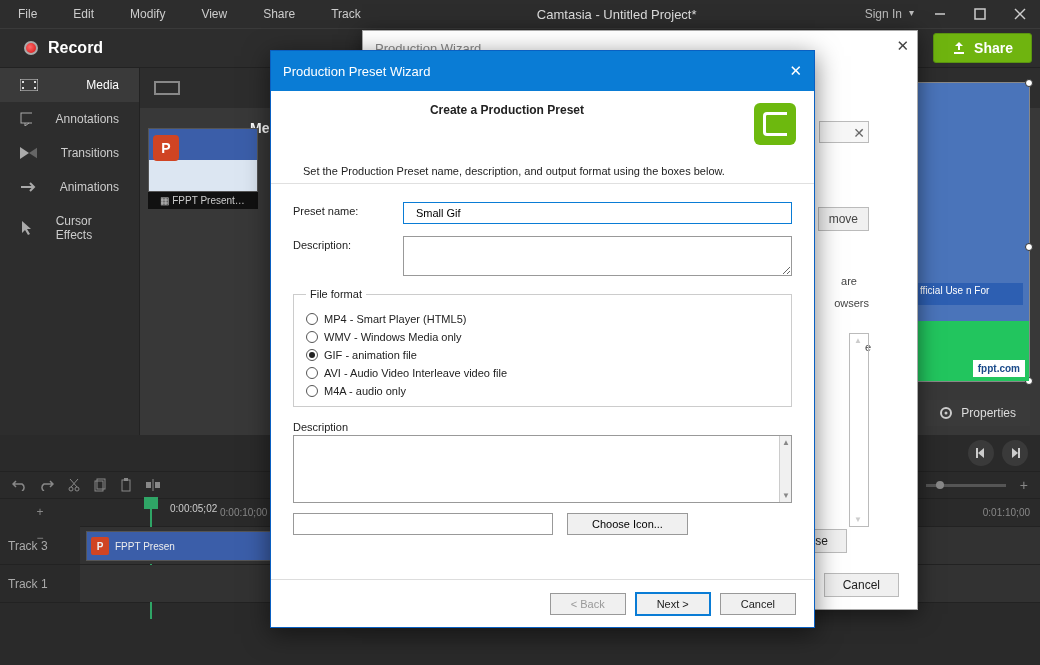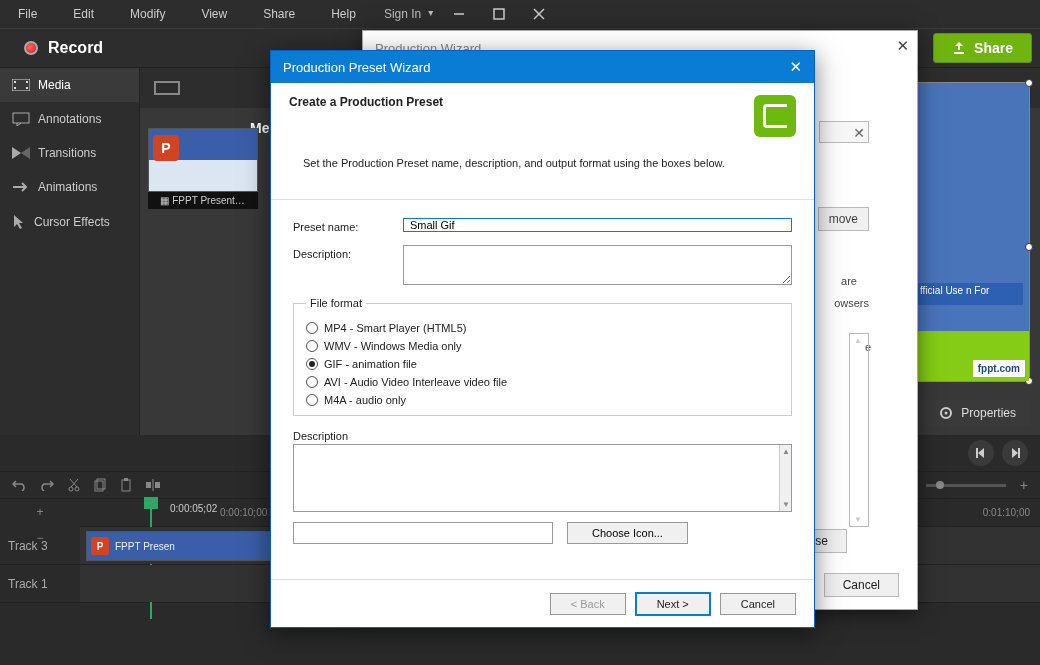--- a/index.html
+++ b/index.html
@@ -17,40 +17,40 @@
 
   
   .toolbar { height: 40px; background: #2d2d2d; display: flex; align-items: center; padding: 0 8px; border-top:1px solid #3a3a3a; border-bottom:1px solid #222;}
   .record-btn { display: flex; align-items: center; gap: 10px; color: #fff; font-weight: 600; font-size: 16px; padding: 0 16px; }
   .record-dot { width: 14px; height: 14px; border-radius: 50%; background: radial-gradient(circle at 40% 40%, #ff6b6b, #d40f0f); border: 2px solid #aaa; }
   .share-btn { margin-left: auto; background: #6fb40f; color: #fff; font-weight: 600; padding: 6px 18px; border: 1px solid #5a9410; border-radius: 3px; display: flex; align-items: center; gap: 8px; font-size:14px;}
 
   
   .body-area { position: absolute; top: 68px; left:0; right:0; bottom:0; display:flex; }
   .side-panel { width: 140px; background: #2d2d2d; border-right:1px solid #222; display:flex; flex-direction:column; }
-  .side-item { display:flex; align-items:center; gap:8px; padding:10px 12px; color:#ccc; font-size:12px;}
+  .side-item { display:flex; align-items:center; gap:24px; padding:10px 20px; color:#ccc; font-size:12px;justify-content:space-between;}
   .side-item.active { background:#3a3a3a; color:#fff; }
   .side-more { display:flex; align-items:center; justify-content:space-between; padding:8px 12px; margin-top:auto; border-top:1px solid #222;}
   .side-plus { width:24px; height:24px; background:#3a3a3a; display:flex; align-items:center; justify-content:center; }
 
   .content-area { flex:1; background:#383838; position:relative; }
   .content-header { height:40px; background:#2d2d2d; display:flex; align-items:center; padding:0 14px; gap:30px;}
   .tab-icon { width:26px; height:14px; border:2px solid #888; }
   .media-head { color:#fff; font-size:14px; font-weight:600; padding:6px 0;}
 
   .media-thumb { position:absolute; left:8px; top:60px; width:110px; }
   .thumb-img { width:110px; height:64px; background:linear-gradient(#3b5ea9 0 50%, #dce6f2 50%); border:1px solid #555; position:relative;}
   .thumb-p { position:absolute; left:4px; top:6px; width:26px; height:26px; background:#d04423; border-radius:4px; display:flex; align-items:center; justify-content:center; color:#fff; font-weight:700; font-size:14px;}
   .thumb-label { background:#111; color:#ccc; font-size:10px; padding:3px 12px; white-space:nowrap; overflow:hidden; text-overflow:ellipsis;}
 
   
   .preview { position:absolute; right:4px; top:50px; width:120px; }
   .preview-img { height:280px; background:#4a74ba; border:1px solid #888; position:relative;}
   .preview-strip { position:absolute; left:6px; top:200px; right:6px; height:22px; background:#2d5fb2; color:#fff; font-size:10px; padding:2px 3px; }
-  .preview-bottom { position:absolute; left:0; bottom:0; right:0; height:50px; background:#84cc16;}
+  .preview-bottom { position:absolute; left:0; bottom:0; right:0; height:60px; background:#22c55e;}
   .preview-fppt { position:absolute; right:4px; bottom:4px; background:#fff; color:#1a4a8a; font-size:10px; padding:3px 5px; font-weight:700; }
   .sel-handle { position:absolute; width:8px; height:8px; background:#fff; border:1px solid #333; border-radius:50%;}
   .props-btn { margin-top:18px; float:right; background:#3a3a3a; color:#ddd; padding:6px 14px; display:flex; align-items:center; gap:8px;}
 
   
   .timeline { position:absolute; left:0; bottom:0; right:0; height:200px; background:#2a2a2a; }
   .tl-controls { height:36px; display:flex; align-items:center; justify-content:flex-end; gap:8px; padding:0 12px;}
   .tl-btn { width:26px; height:26px; background:#3a3a3a; border-radius:50%; display:flex; align-items:center; justify-content:center; color:#ddd;}
   .tl-tools { height:28px; display:flex; align-items:center; gap:14px; padding:0 12px; color:#888; border-bottom:1px solid #222; border-top:1px solid #222;}
   .tl-ruler { height:28px; position:relative; border-bottom:1px solid #222;}
@@ -76,31 +76,31 @@
   .wiz-back-inner-x { position:absolute; right:52px; top:116px; color:#666; font-size:14px;}
   .wiz-back-remove { position:absolute; right:48px; top:192px; padding:4px 10px; border:1px solid #bbb; background:#f0f0f0; color:#444;}
   .wiz-back-link1 { position:absolute; right:60px; top:258px; color:#444; font-size:11px;}
   .wiz-back-link2 { position:absolute; right:48px; top:284px; color:#444; font-size:11px;}
   .wiz-back-scrollbox { position:absolute; right:48px; top:322px; width:26px; height:194px; border:1px solid #bbb;}
   .wiz-back-close { position:absolute; right:70px; bottom:52px; padding:4px 18px; border:1px solid #bbb; background:#f0f0f0; color:#222;}
   .wiz-back-cancel { position:absolute; right:18px; bottom:12px; padding:4px 18px; border:1px solid #bbb; background:#f0f0f0; color:#222;}
 
   
   .wiz { position:absolute; left:270px; top:50px; width:545px; height:578px; background:#fff; border:1px solid #0a60c2; box-shadow:0 6px 24px rgba(0,0,0,.5); color:#222;}
-  .wiz-title { height:32px; background:#0a7cd5; color:#fff; display:flex; align-items:center; padding:0 12px; font-size:13px;}
+  .wiz-title { height:40px; background:#0a7cd5; color:#fff; display:flex; align-items:center; padding:0 12px; font-size:13px;}
   .wiz-x { margin-left:auto; color:#fff; font-size:15px;}
-  .wiz-head { padding:12px 18px 30px; background:#fff; display:flex; gap:12px; border-bottom:1px solid #e0e0e0;}
+  .wiz-head { padding:12px 18px 6px; background:#fff; display:flex; gap:12px; border-bottom:1px solid #e0e0e0;text-align:center;}
   .wiz-head-text h3 { font-size:12px; font-weight:700; margin-bottom:4px;}
   .wiz-head-text p { font-size:11px; margin-left:14px;margin-top:48px;}
   .wiz-logo { width:42px; height:42px; background:#6db90e; border-radius:6px; margin-left:auto; display:flex; align-items:center; justify-content:center;}
   .wiz-logo-inner { width:24px; height:24px; border:3px solid #fff; border-right:none; border-radius:4px 0 0 4px;}
   .wiz-body { padding:18px 22px; font-size:11px;}
   .form-row { display:flex; align-items:flex-start; margin-bottom:12px;}
   .form-label { width:110px; padding-top:3px;}
-  .form-input { flex:1; border:1px solid #0a7cd5; padding:3px 6px; font-size:11px; height:14px;}
+  .form-input { flex:1; border:1px solid #0a7cd5; padding:3px 12px; font-size:11px; height:22px;}
   .form-textarea { flex:1; border:1px solid #999; height:40px;}
   fieldset { border:1px solid #ccc; padding:10px 12px 6px; margin-top:4px;}
   legend { font-size:11px; padding:0 4px;}
   .radio-row { display:flex; align-items:center; gap:6px; padding:3px 0;}
   .radio { width:12px; height:12px; border:1px solid #555; border-radius:50%; position:relative;}
   .radio.checked:after { content:""; position:absolute; left:2px; top:2px; width:6px; height:6px; background:#222; border-radius:50%;}
   .desc-label { margin-top:14px; font-size:11px;}
   .desc-box { margin-top:2px; border:1px solid #999; height:68px; padding:6px 8px; font-size:11px; position:relative;}
   .desc-scroll { position:absolute; right:0; top:0; bottom:0; width:12px; background:#f0f0f0; border-left:1px solid #ccc;}
   .icon-row { display:flex; gap:14px; margin-top:10px;}
@@ -116,22 +116,23 @@
 </head>
 <body>
 
 <div class="titlebar">
   <div class="menu-bar">
     <div class="menu-item">File</div>
     <div class="menu-item">Edit</div>
     <div class="menu-item">Modify</div>
     <div class="menu-item">View</div>
     <div class="menu-item">Share</div>
-    <div class="menu-item">Help</div>
-  </div>
+    <div class="menu-item">Track</div>
+  </div>
+  <div class="title-center">Camtasia - Untitled Project*</div>
   <div class="win-controls">
     <div class="signin">Sign In</div>
     <div class="win-btn">
       <svg width="12" height="12">
           <line x1="1" y1="6" x2="11" y2="6" stroke="#ccc" stroke-width="1.5"></line>
         </svg>
     </div>
     <div class="win-btn">
       <svg width="12" height="12">
           <rect x="1" y="1" width="10" height="10" fill="none" stroke="#ccc" stroke-width="1.5"></rect>

